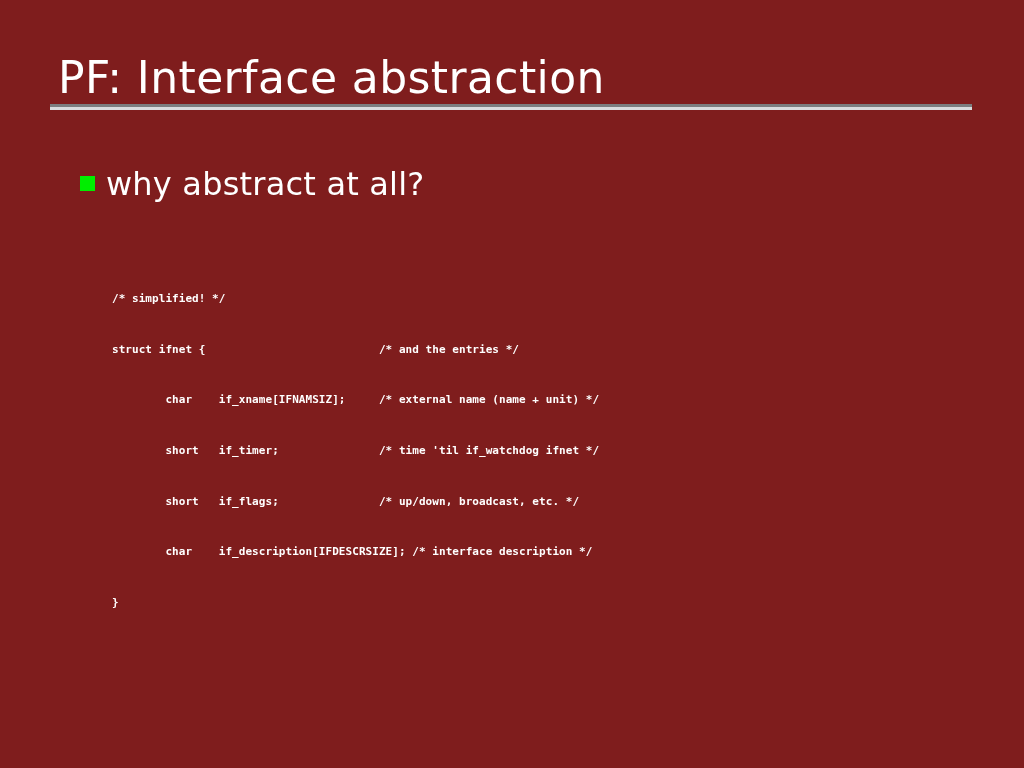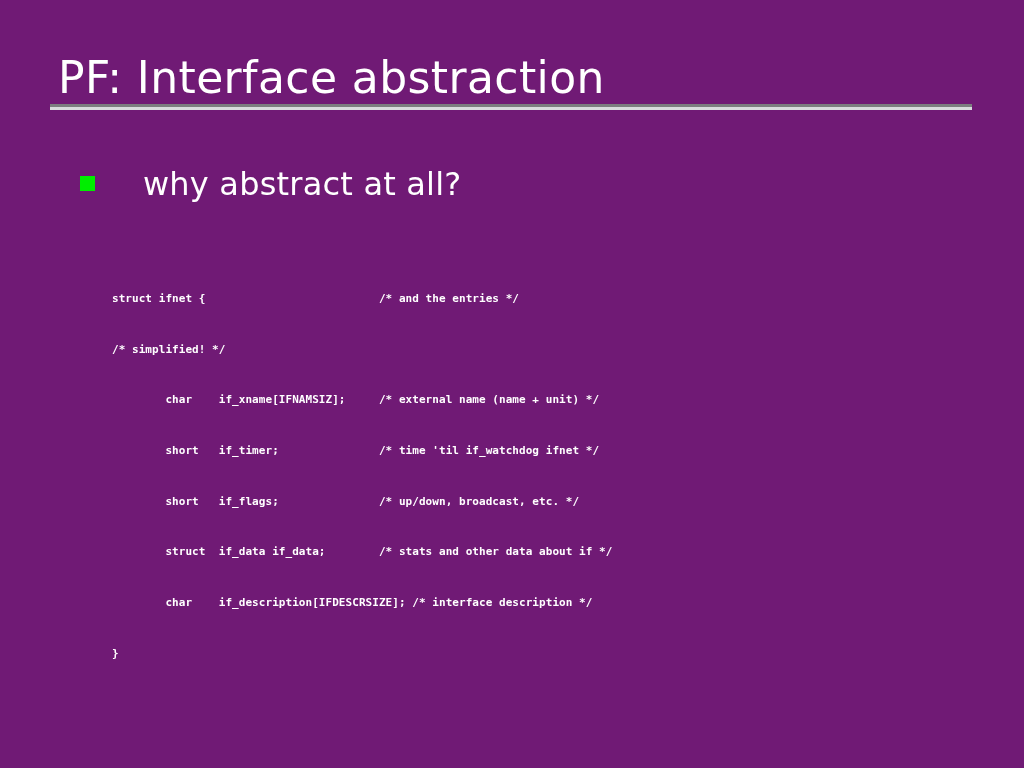--- a/index.html
+++ b/index.html
@@ -10,21 +10,21 @@
     width: 1024px;
     height: 768px;
     overflow: hidden;
     font-family: "Liberation Sans", sans-serif;
   }
 
   #slide {
     position: relative;
     width: 1024px;
     height: 768px;
-    background: #701a75;
+    background: #7f1d1d;
     overflow: hidden;
   }
 
   
   #slide-title {
     position: absolute;
     left: 58px;
     top: 52px;
     font-family: "DejaVu Sans", sans-serif;
     font-size: 44px;
@@ -62,21 +62,20 @@
     margin-right: 11px;
     flex: 0 0 auto;
   }
   #bullet-text {
     font-family: "DejaVu Sans", sans-serif;
     font-size: 32px;
     font-weight: 400;
     line-height: 40px;
     color: #FFFFFF;
     letter-spacing: 0.2px;
-    margin-left: 37px;
   }
 
   
   #code-block {
     position: absolute;
     left: 112px;
     top: 257px;
     font-family: "DejaVu Sans Mono", monospace;
     font-size: 11px;
     font-weight: bold;
@@ -97,23 +96,22 @@
   <div id="slide-title">PF: Interface abstraction</div>
 
   <div id="title-rule"></div>
 
   <div id="bullet-row">
     <span id="bullet-marker"></span>
     <span id="bullet-text">why abstract at all?</span>
   </div>
 
   <div id="code-block">
+    <div class="code-line">/* simplified! */</div>
     <div class="code-line">struct ifnet {                          /* and the entries */</div>
-    <div class="code-line">/* simplified! */</div>
     <div class="code-line">        char    if_xname[IFNAMSIZ];     /* external name (name + unit) */</div>
     <div class="code-line">        short   if_timer;               /* time 'til if_watchdog ifnet */</div>
     <div class="code-line">        short   if_flags;               /* up/down, broadcast, etc. */</div>
-    <div class="code-line">        struct  if_data if_data;        /* stats and other data about if */</div>
     <div class="code-line">        char    if_description[IFDESCRSIZE]; /* interface description */</div>
     <div class="code-line">}</div>
   </div>
 
 </div>
 
 </body></html>

